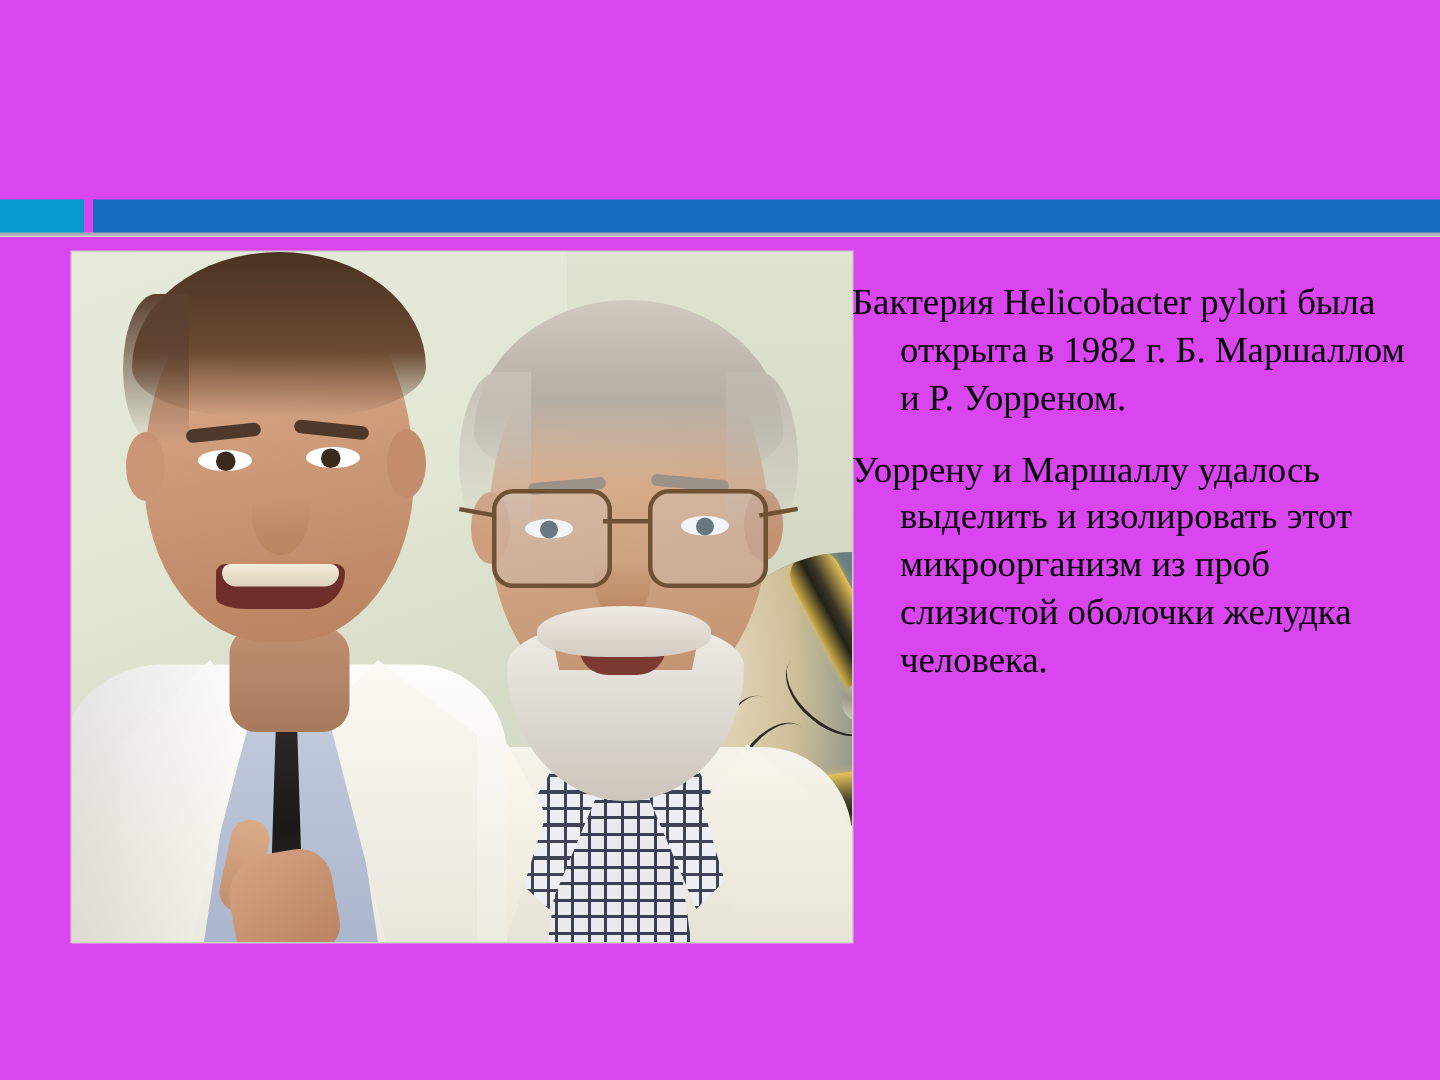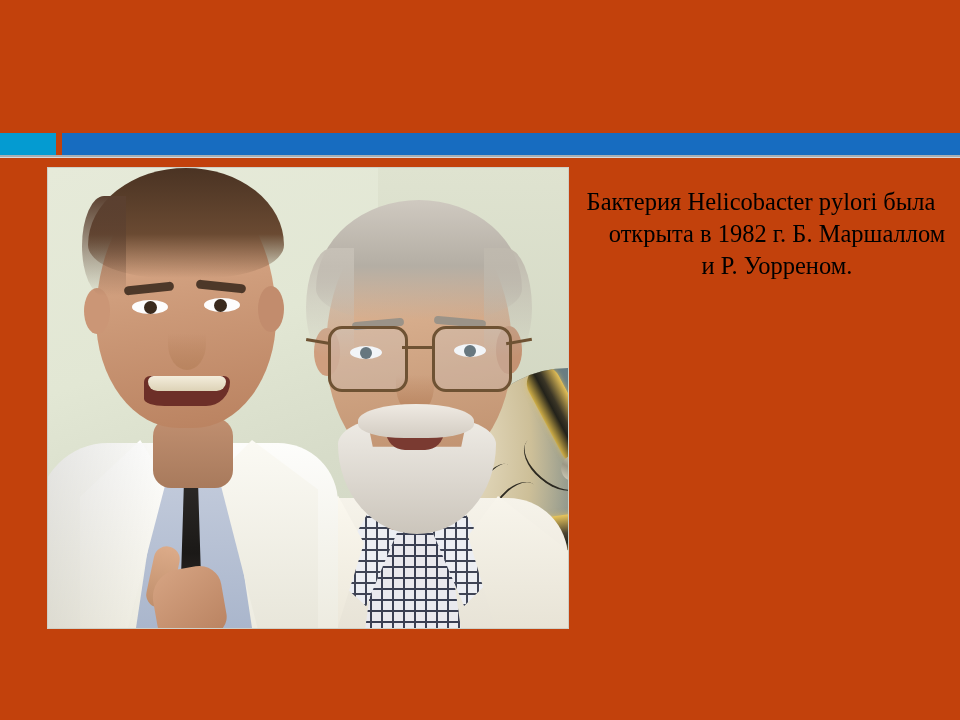--- a/index.html
+++ b/index.html
@@ -1,20 +1,20 @@
 <!DOCTYPE html>
 <html><head>
 <meta charset="utf-8">
 <style>
   html,body{margin:0;padding:0;}
   body{
     width:960px;height:720px;background:#ffffff;overflow:hidden;
     font-family:"Liberation Serif", serif;position:relative;
   }
-  .slide{position:absolute;inset:0;background:#c2410c;text-align:center;}
+  .slide{position:absolute;inset:0;background:#d946ef;}
 
   
   .band-wrap{position:absolute;left:0;top:133px;width:960px;height:24px;}
   .band-left{position:absolute;left:0;top:0;width:56px;height:24px;background:#049bd1;}
   .band-right{position:absolute;left:62px;top:0;width:898px;height:24px;background:#176cc0;}
   .band-rule{position:absolute;left:0;top:155px;width:960px;height:2px;background:#a9aeb2;}
   .band-rule2{position:absolute;left:0;top:157px;width:960px;height:1px;background:#d8dadc;}
 
   
   .photo{
@@ -305,15 +305,18 @@
       <div class="ml-nose"></div>
       <div class="ml-mouth"></div>
       <div class="ml-teeth"></div>
     </div>
   </div>
 
   <div class="textcol">
     <p class="para">
       <span class="first">Бактерия Helicobacter pylori была открыта в 1982 г. Б. Маршаллом и Р. Уорреном.</span>
     </p>
+    <p class="para">
+      <span class="first">Уоррену и Маршаллу удалось выделить и изолировать этот микроорганизм из проб слизистой оболочки желудка человека.</span>
+    </p>
   </div>
 
 </div>
 
 </body></html>

